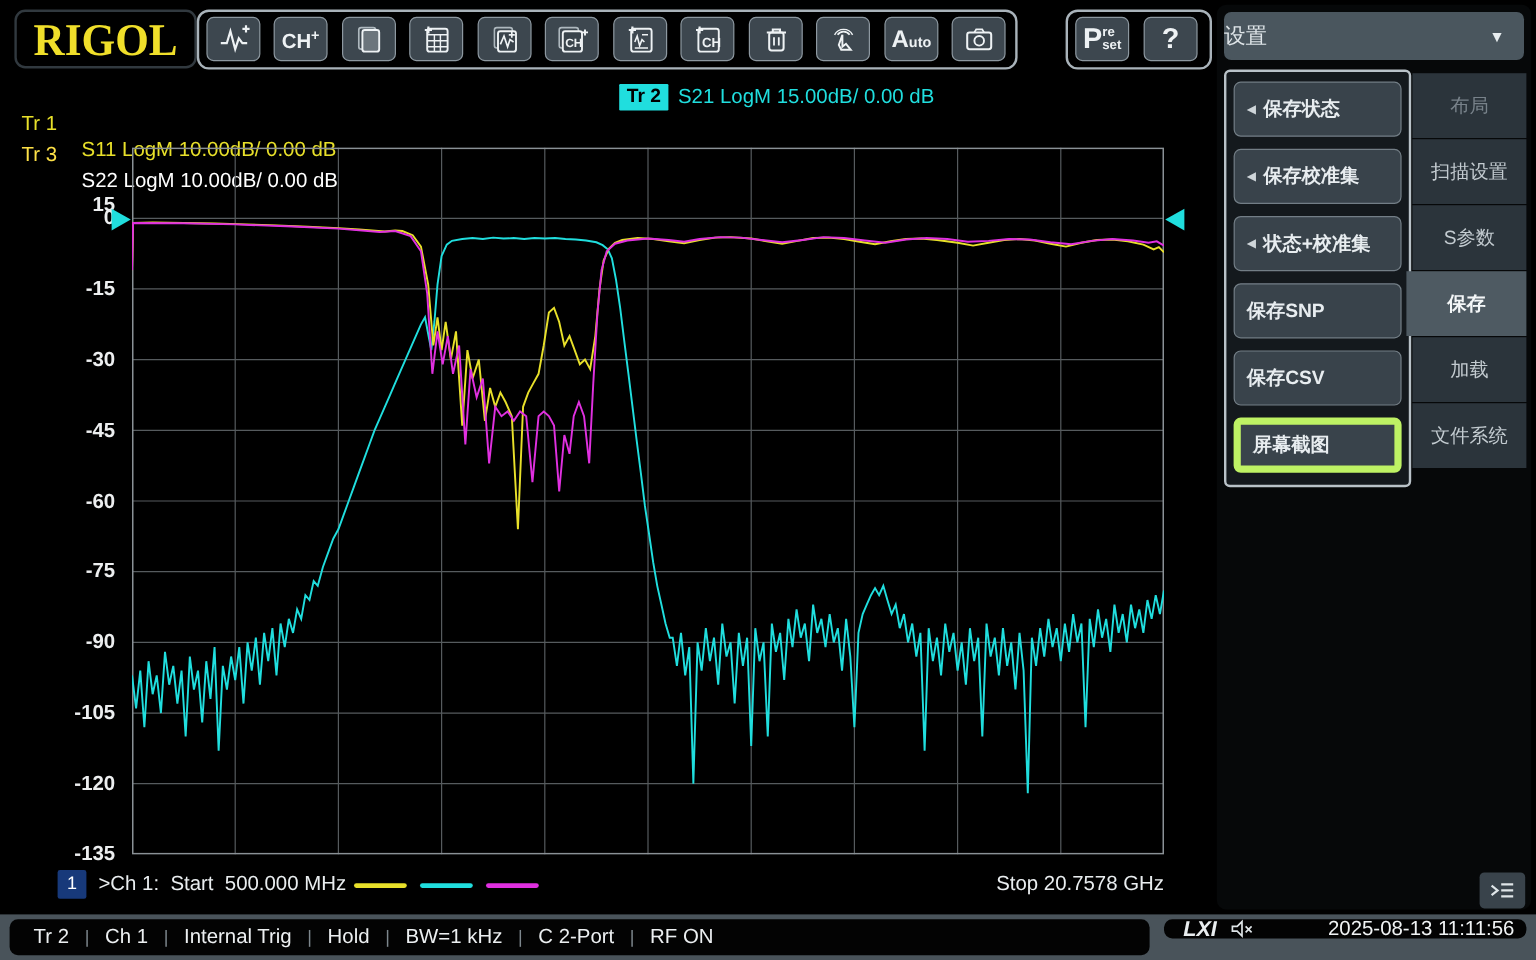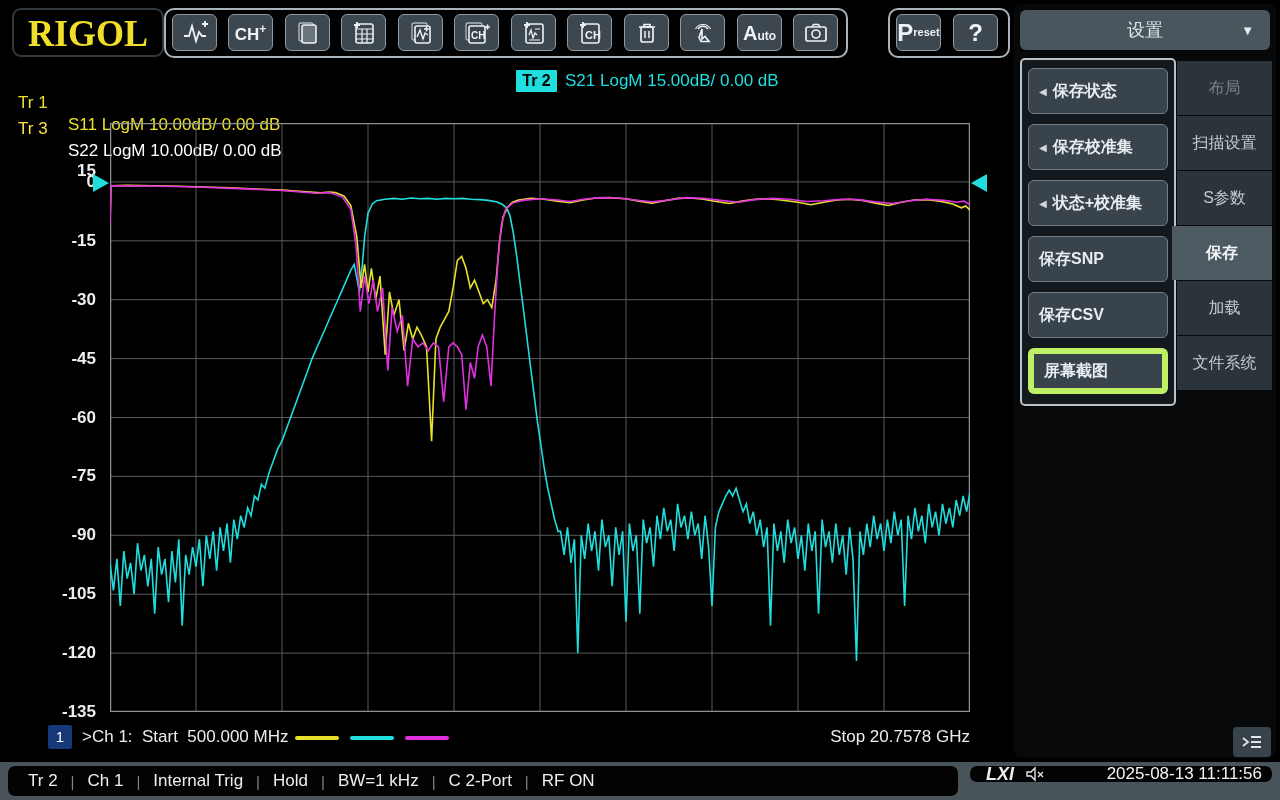--- a/index.html
+++ b/index.html
@@ -16,21 +16,21 @@
   .tb-group2{left:888px;width:118px;}
   .tb-btn{position:absolute;top:4px;width:45px;height:37px;background:#3d474f;border:1px solid #8d98a0;
           border-radius:6px;display:flex;align-items:center;justify-content:center;box-sizing:border-box;cursor:pointer;}
   .tb-btn svg{display:block;}
   .txt-icon{color:#eef2f4;font-weight:bold;font-size:17px;line-height:1;}
   .txt-icon sup{font-size:12px;}
   .auto-icon .big{font-size:20px;font-weight:bold;}
   .auto-icon .small{font-size:12px;font-weight:bold;}
   .preset-icon{display:flex;align-items:center;color:#eef2f4;font-weight:bold;}
   .preset-icon .big{font-size:24px;}
-  .preset-icon .stack{display:flex;flex-direction:row;font-size:11px;line-height:11px;}
+  .preset-icon .stack{display:flex;flex-direction:column;font-size:11px;line-height:11px;}
   .help-icon{font-size:24px;font-weight:bold;color:#eef2f4;}
 
   
   .trace-row{position:absolute;height:22px;font-size:17px;line-height:22px;white-space:pre;}
   .tr-id{position:absolute;left:18px;}
   .tr-detail{position:absolute;left:68px;}
   .tr2-badge{position:absolute;left:516px;top:70px;width:41px;height:22px;background:#20dede;color:#000;
              text-align:center;font-size:16px;line-height:22px;font-weight:bold;border-radius:1px;}
   .tr2-detail{position:absolute;left:565px;top:70px;font-size:17px;line-height:22px;}
 
@@ -45,21 +45,21 @@
   
   .ch-badge{position:absolute;left:48px;top:725px;width:24px;height:24px;background:#17397a;color:#fff;
             text-align:center;font-size:15px;line-height:24px;border-radius:2px;}
   .ch-label{position:absolute;left:82px;top:725px;font-size:17px;line-height:24px;white-space:pre;}
   .legend-dash{position:absolute;top:736px;width:44px;height:4px;border-radius:2px;}
   .stop-label{position:absolute;left:770px;top:725px;width:200px;text-align:right;font-size:17px;line-height:24px;}
 
   
   .sidebar{position:absolute;left:1014px;top:4px;width:262px;height:754px;background:#060809;border-radius:8px;}
   .sb-header{position:absolute;left:6px;top:6px;width:250px;height:40px;background:#4a565e;border-radius:6px;
-             display:flex;align-items:center;justify-content:center;font-size:18px;color:#dfe5e8;cursor:pointer;}
+             display:flex;align-items:center;justify-content:flex-start;font-size:18px;color:#dfe5e8;cursor:pointer;}
   .sb-header .dd{position:absolute;right:16px;font-size:13px;color:#e8edf0;}
   .submenu{position:absolute;left:6px;top:54px;width:156px;height:348px;background:#14191d;
            border:2px solid #b9c2c8;border-radius:5px;box-sizing:border-box;}
   .submenu-item{position:absolute;left:6px;width:140px;height:46px;background:#39434b;border:1px solid #737e86;
                 border-radius:6px;box-sizing:border-box;display:flex;align-items:center;padding-left:10px;
                 font-size:16px;font-weight:bold;color:#e8edf0;cursor:pointer;}
   .submenu-item .arr{font-size:10px;margin-right:6px;color:#cfd6da;}
   .submenu-item.selected{border:6px solid #bef264;}
   .menu-col{position:absolute;left:163px;top:49px;width:95px;}
   .menu-item{position:absolute;left:0;width:95px;height:54px;background:#2b343b;display:flex;align-items:center;

